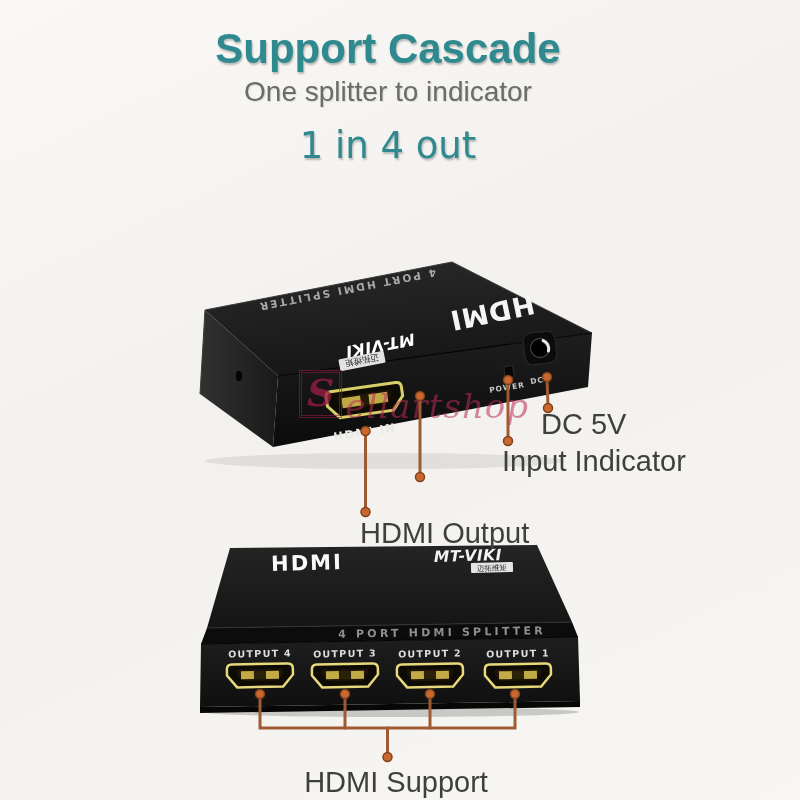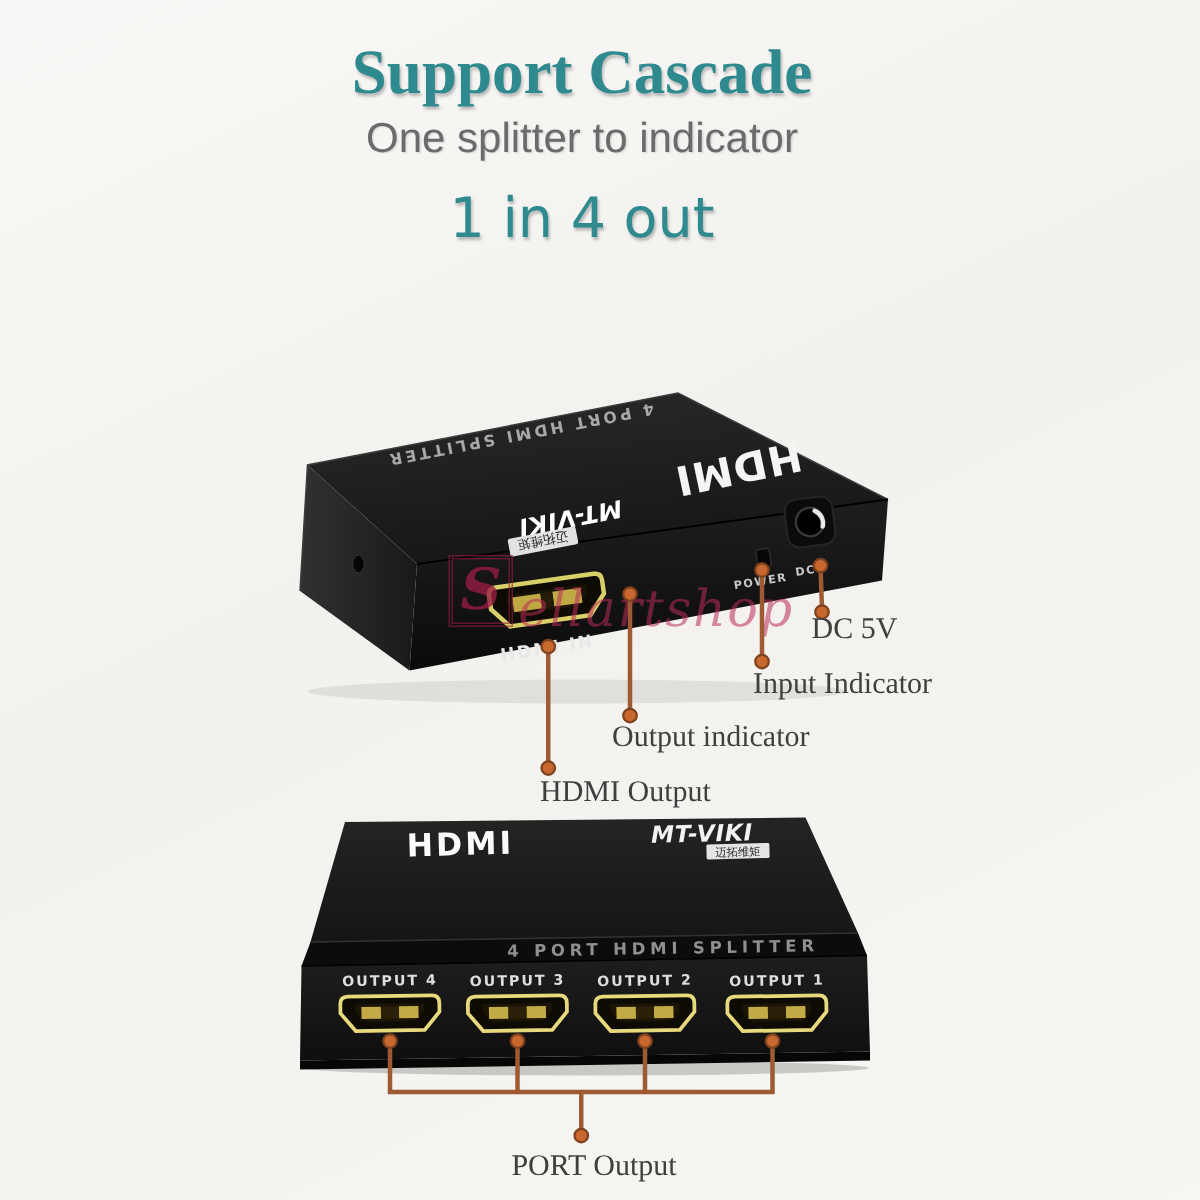--- a/index.html
+++ b/index.html
@@ -1,33 +1,33 @@
 <!DOCTYPE html>
 <html><head>
 <meta charset="utf-8">
 <style>
   html,body{margin:0;padding:0;background:#e9e9e9;}
   .canvas{position:relative;width:800px;height:800px;overflow:hidden;
     background:linear-gradient(155deg,#f9f8f6 0%,#f2f1ee 45%,#f7f6f3 100%);
     font-family:"Liberation Sans",sans-serif;}
   .hdr{position:absolute;top:27px;left:0;width:776px;text-align:center;}
-  .title{margin:0;font-family:Liberation Serif, serif;font-weight:bold;font-size:42px;line-height:1.05;
+  .title{margin:0;font-family:Liberation Sans, sans-serif;font-weight:bold;font-size:42px;line-height:1.05;
     color:#2e8a8e;text-shadow:1px 2px 2px rgba(70,70,70,.35);}
   .subtitle{font-size:28px;color:#6b6b6b;margin-top:5px;text-shadow:1px 1px 1px rgba(120,120,120,.22);}
   .tagline{font-family:"DejaVu Sans",sans-serif;font-weight:normal;font-size:37px;line-height:1;color:#2e8a8e;
     margin-top:19px;text-shadow:1px 2px 2px rgba(70,70,70,.35);}
   .dev1{position:absolute;left:185px;top:248px;width:420px;height:225px;z-index:1;}
   .dev2{position:absolute;left:195px;top:540px;width:392px;height:178px;z-index:1;}
   .overlay{position:absolute;left:0;top:0;width:800px;height:800px;pointer-events:none;z-index:3;}
   .watermark{position:absolute;left:299px;top:370px;display:flex;align-items:flex-start;gap:3px;z-index:2;pointer-events:none;}
   .wm-i{font-family:"DejaVu Serif",serif;font-style:italic;font-weight:bold;font-size:38px;line-height:1;
     color:rgba(150,28,66,.8);border:3px double rgba(150,28,66,.62);padding:1px 5px 3px;}
   .wm-r{font-family:"DejaVu Serif",serif;font-style:italic;font-size:34px;line-height:1.15;
     color:rgba(186,44,90,.55);letter-spacing:1px;margin-top:17px;}
-  .lbl{position:absolute;font-size:20px;color:#3f3f3f;white-space:nowrap;z-index:4;font-family:Liberation Serif, serif;}
+  .lbl{position:absolute;font-size:29px;color:#3f3f3f;white-space:nowrap;z-index:4;}
   .lbl-dc{left:541px;top:408px;}
   .lbl-pw{left:502px;top:445px;}
   .lbl-out{left:408px;top:480px;}
   .lbl-in{left:360px;top:517px;}
   .lbl-ho{left:396px;top:766px;transform:translateX(-50%);}
   svg text{font-family:"DejaVu Sans",sans-serif;}
 </style>
 </head>
 <body>
 
@@ -184,17 +184,16 @@
       <circle cx="260" cy="694" r="4.5"></circle>
         <circle cx="345" cy="694" r="4.5"></circle>
       <circle cx="430" cy="694" r="4.5"></circle>
         <circle cx="515" cy="694" r="4.5"></circle>
       <circle cx="387.5" cy="757" r="4.5"></circle>
     </g>
   </svg>
 
   <div class="lbl lbl-dc">DC 5V</div>
   <div class="lbl lbl-pw">Input Indicator</div>
-  <div class="lbl lbl-out">Output indicator</div>
   <div class="lbl lbl-in">HDMI Output</div>
-  <div class="lbl lbl-ho">PORT Output</div>
+  <div class="lbl lbl-ho">HDMI Support</div>
 
 </div>
 
 </body></html>

